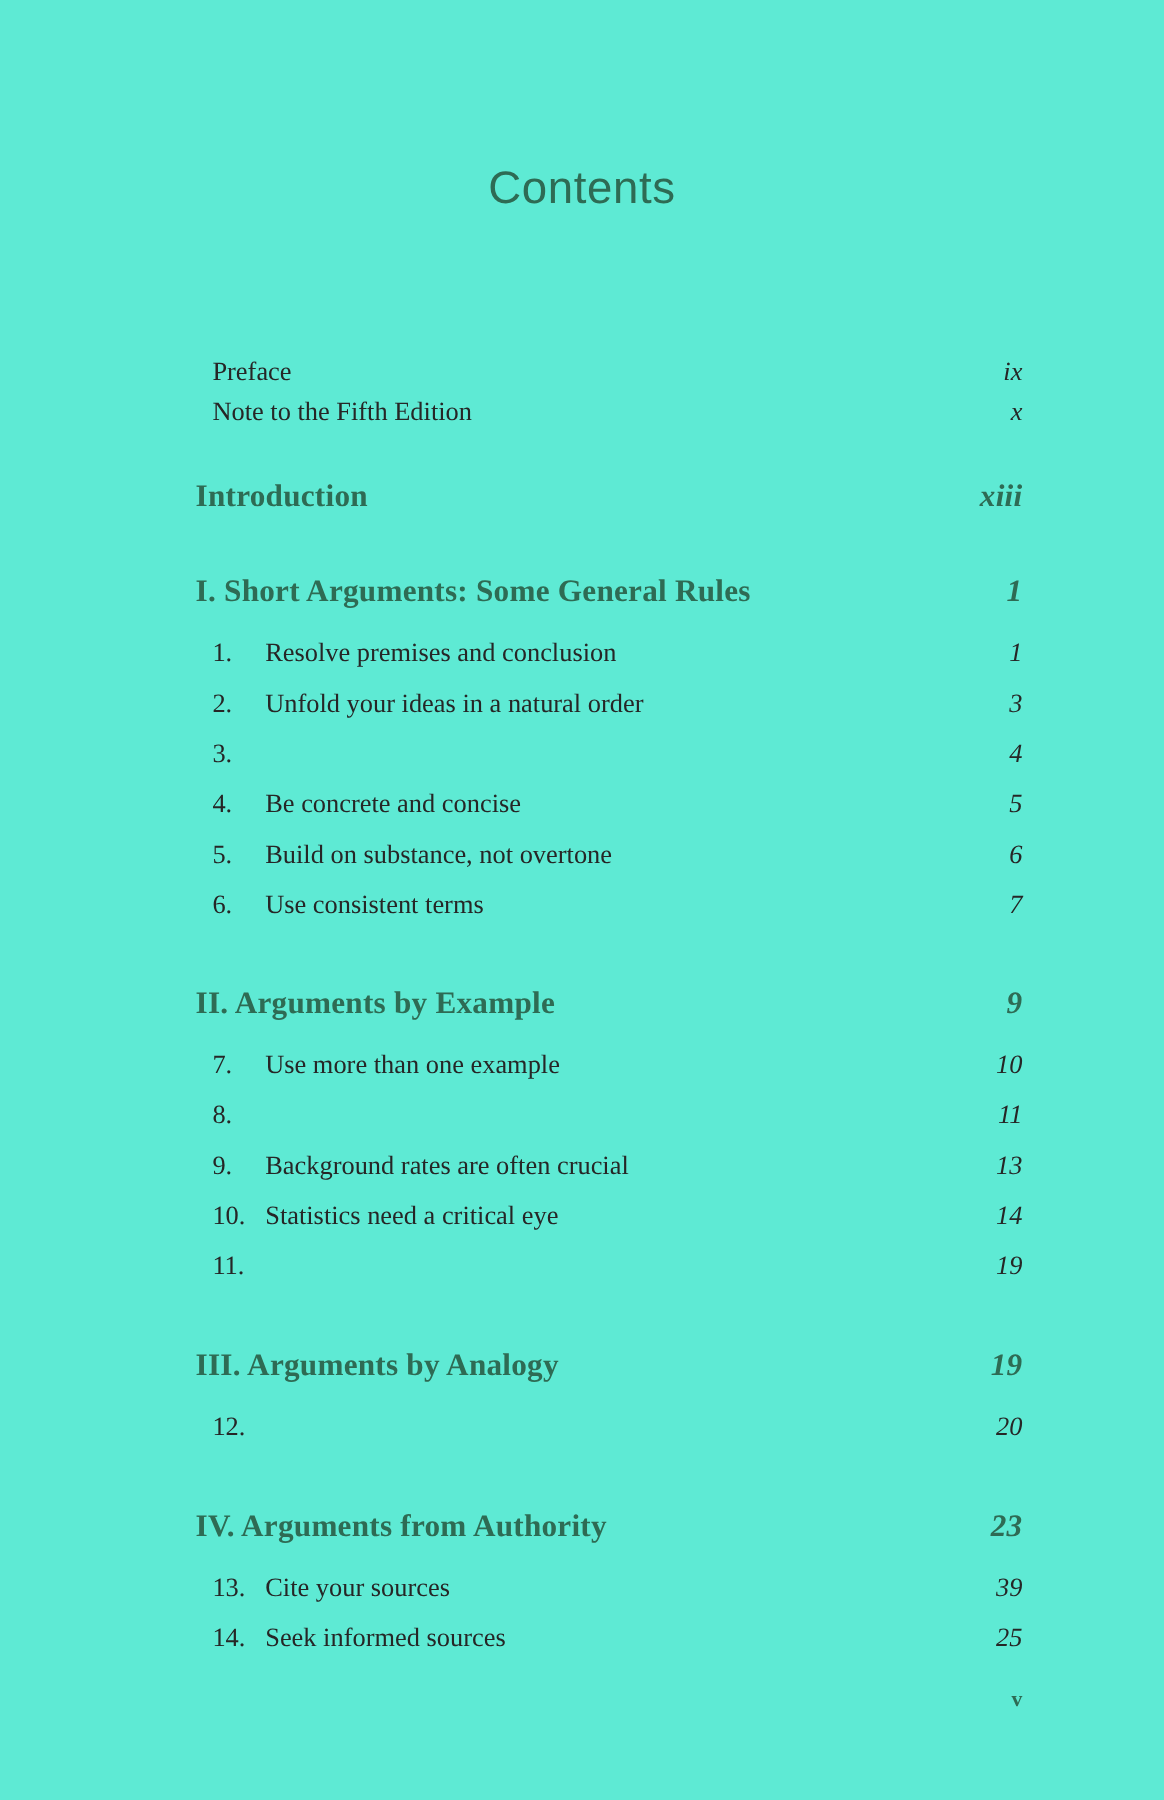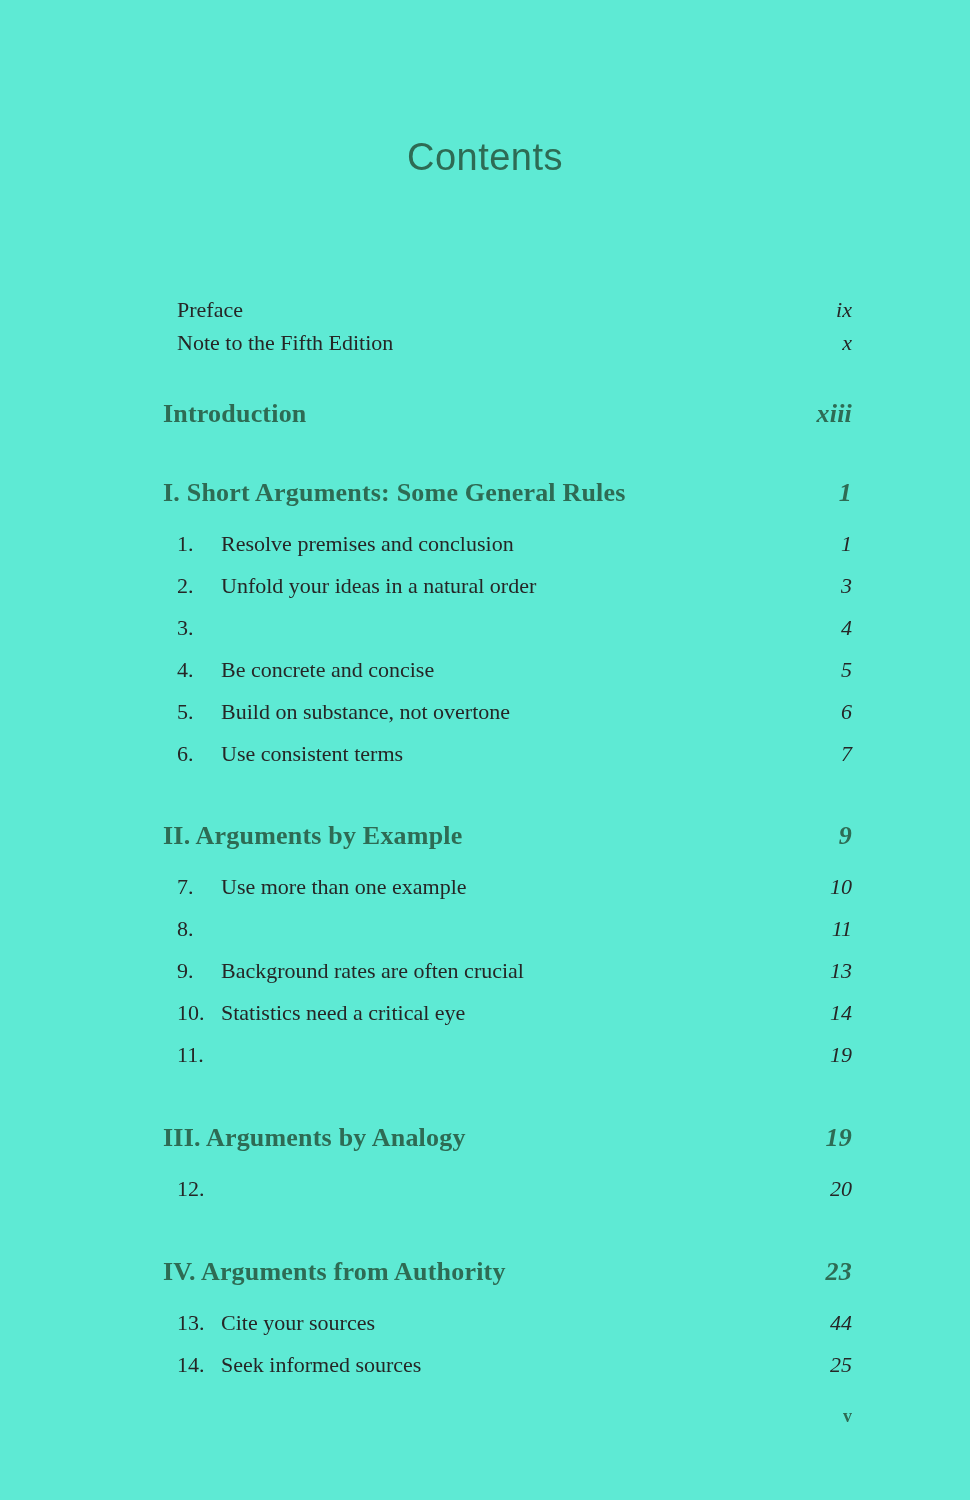--- a/index.html
+++ b/index.html
@@ -180,21 +180,21 @@
     </div>
 
     <div class="sec-head gap2 row">
       <span class="lbl">IV. Arguments from Authority</span>
       <span class="pg">23</span>
     </div>
     <div class="items">
       <div class="row">
         <span class="num">13.</span>
         <span class="lbl">Cite your sources</span>
-        <span class="pg">44</span>
+        <span class="pg">39</span>
       </div>
       <div class="row">
         <span class="num">14.</span>
         <span class="lbl">Seek informed sources</span>
         <span class="pg">25</span>
       </div>
     </div>
 
   </div>
 

